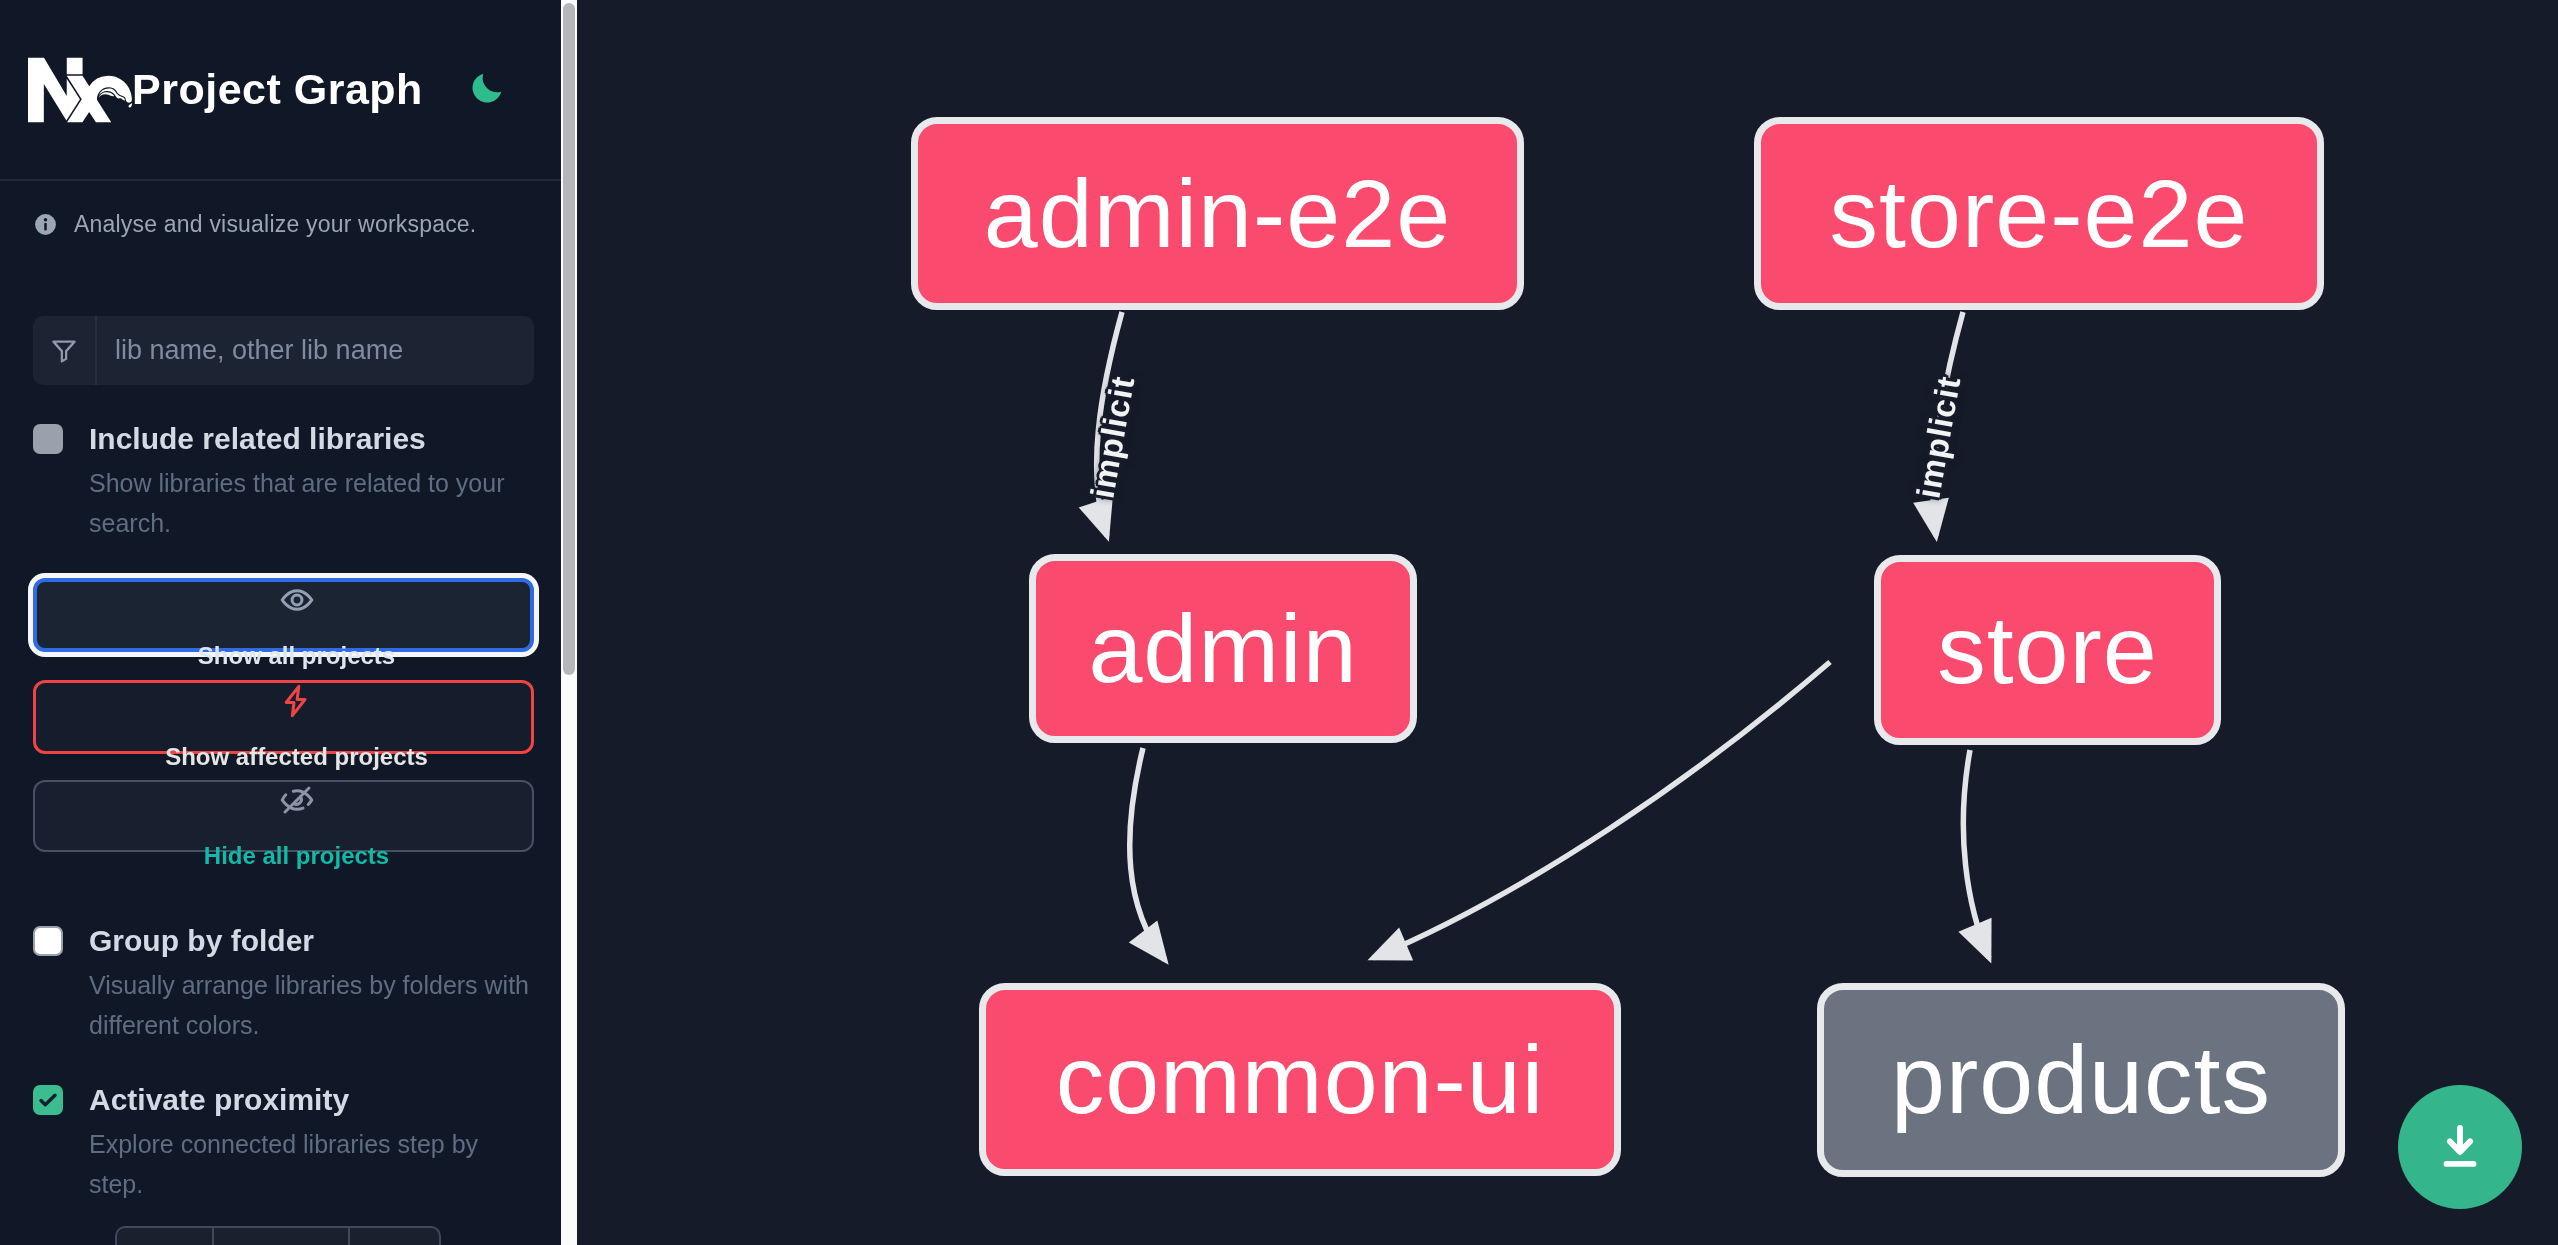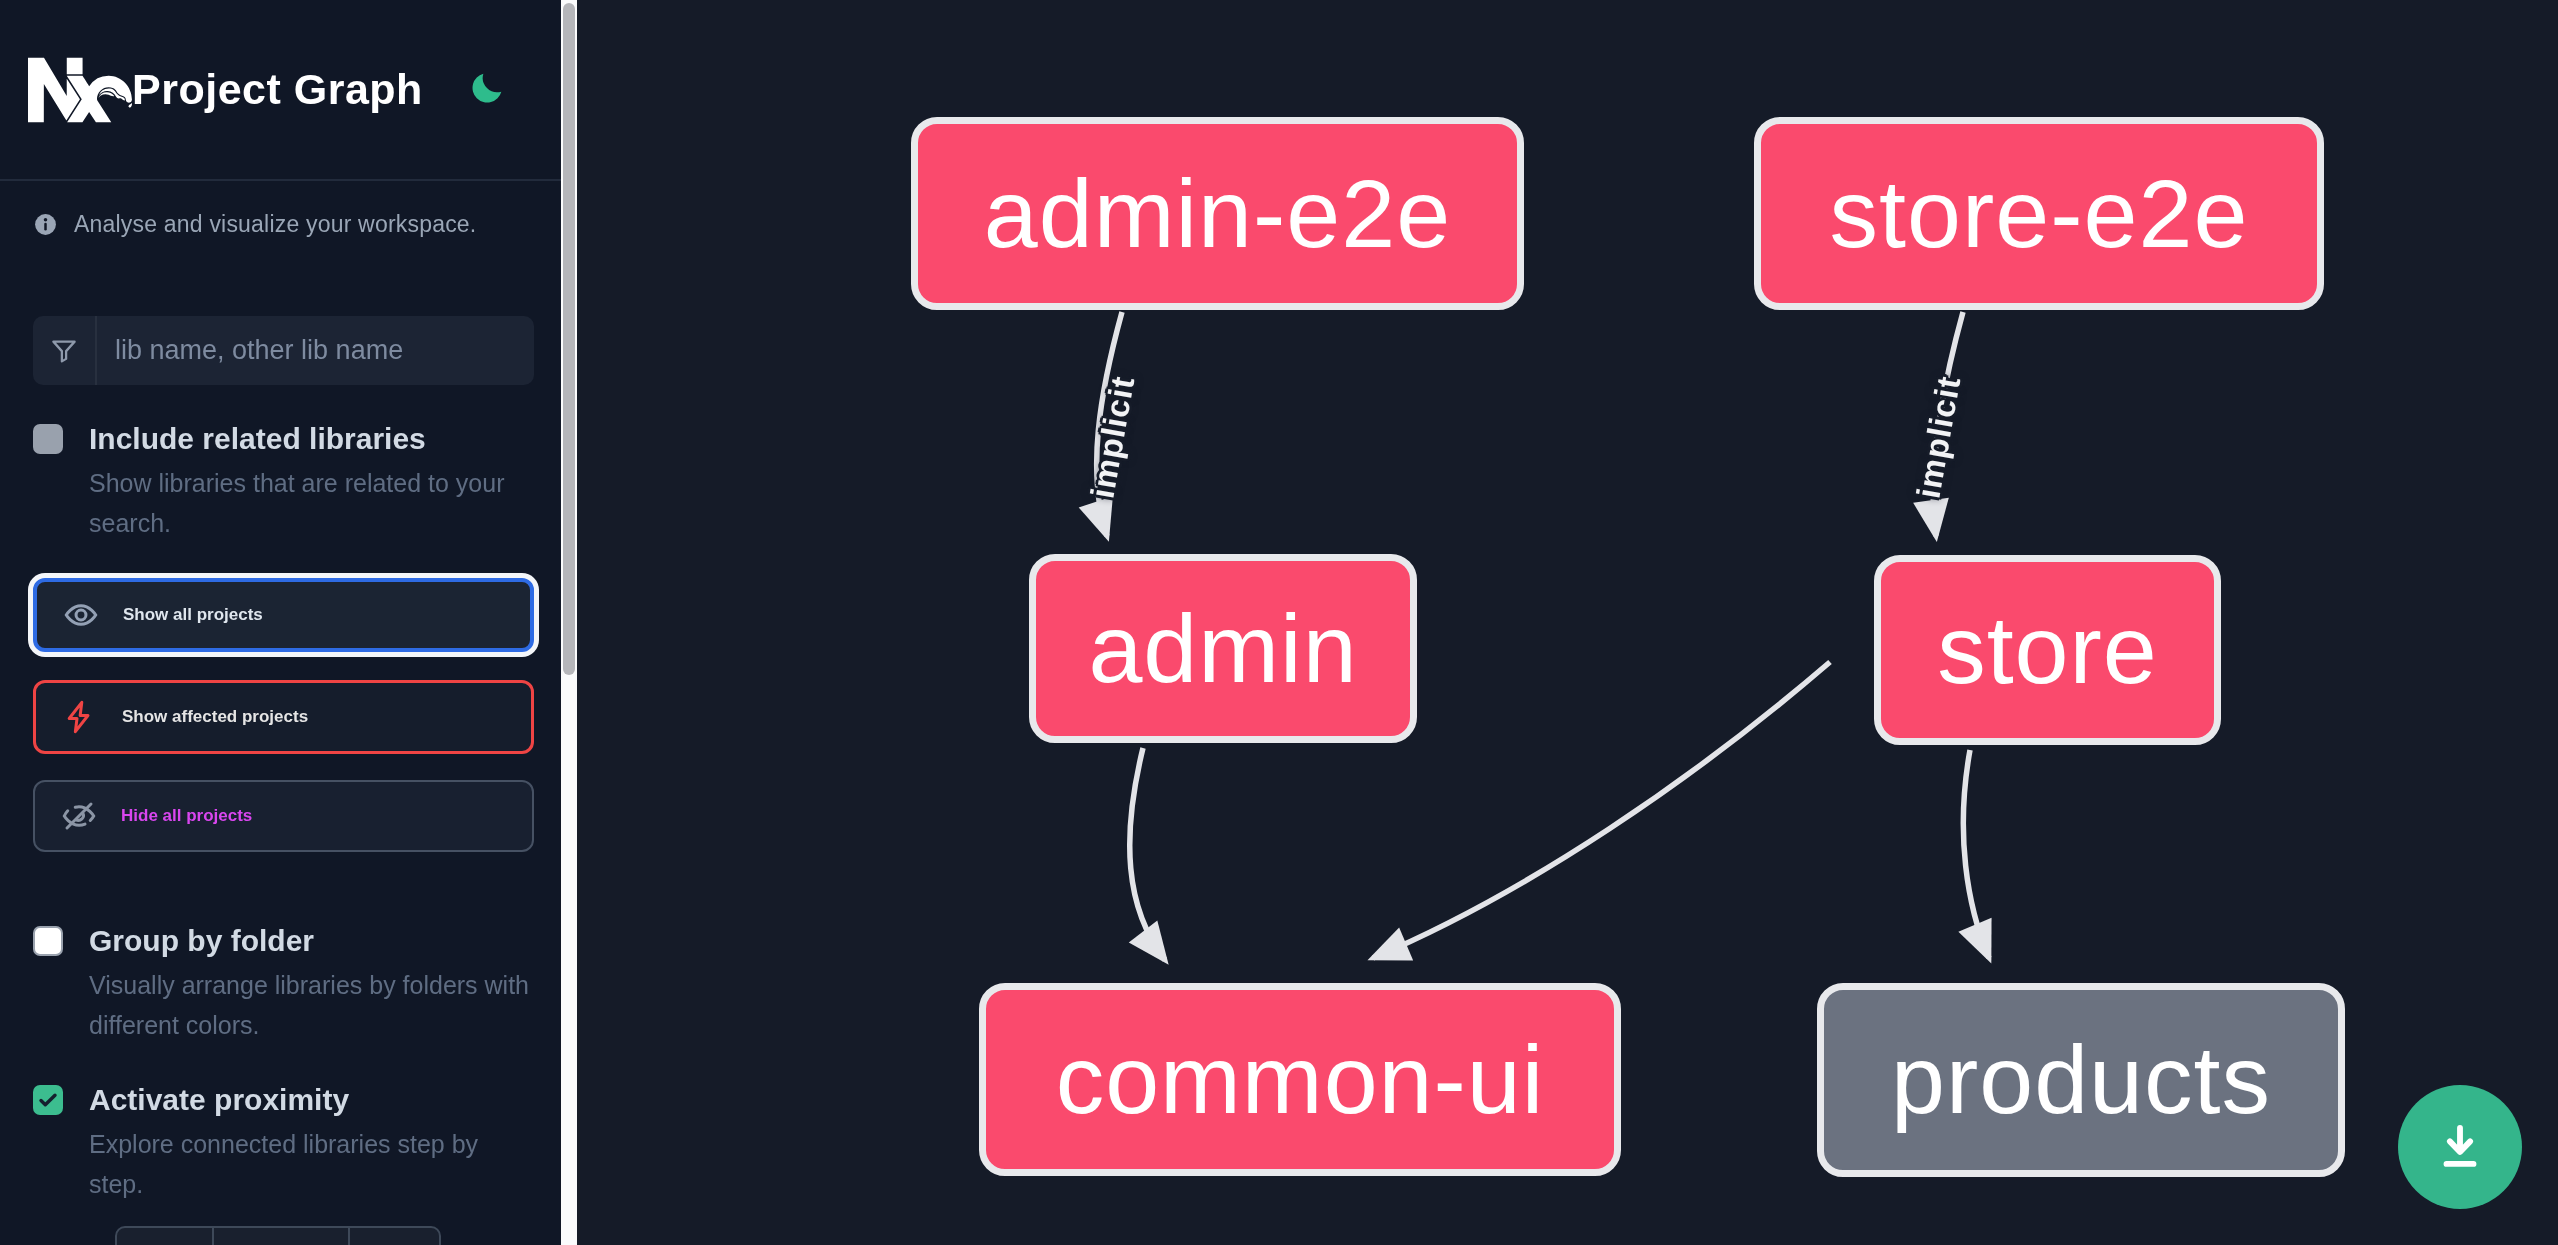--- a/index.html
+++ b/index.html
@@ -62,38 +62,38 @@
 
   .toggle-related   { margin-top:37px; }
   .toggle-folder    { margin-top:72px; }
   .toggle-proximity { margin-top:38px; }
 
   .action-btn {
     display:flex; align-items:center; gap:24px;
     width:501px; margin-left:33px; height:74px;
     border-radius:12px; padding:0 0 0 26px; cursor:pointer;
     background:#18202f; font-family:"Liberation Sans", sans-serif;
-    font-size:17px; font-weight:700; text-align:left;
+    font-size:24px; font-weight:700; text-align:left;flex-direction:column;
   }
   .action-btn svg { width:36px; height:36px; flex:0 0 auto; }
   .btn-show-all {
     margin-top:35px;
     border:4px solid #2e6be4;
     box-shadow:0 0 0 5px #f4f6f9;
     color:#dfe6ee; background:#1b2433;
   }
   .btn-affected {
     margin-top:28px;
     border:3px solid #ef4444;
     color:#e5e5e5; background:#151d2c;
   }
   .btn-hide {
     margin-top:26px; height:72px;
     border:2px solid #465163;
-    color:#d946ef; background:#182030;
+    color:#14b8a6; background:#182030;
   }
 
   .depth-control {
     margin:22px 0 0 115px; width:326px; height:64px;
     border:2px solid #3e4959; border-radius:10px;
     display:flex; background:#19202e; overflow:hidden;
   }
   .depth-cell { flex:0 0 auto; height:100%; background:transparent; border:none; cursor:pointer; }
   .depth-cell + .depth-cell { border-left:2px solid #3e4959; }
   .dc-1 { width:95px; } .dc-2 { width:136px; } .dc-3 { width:91px; }

